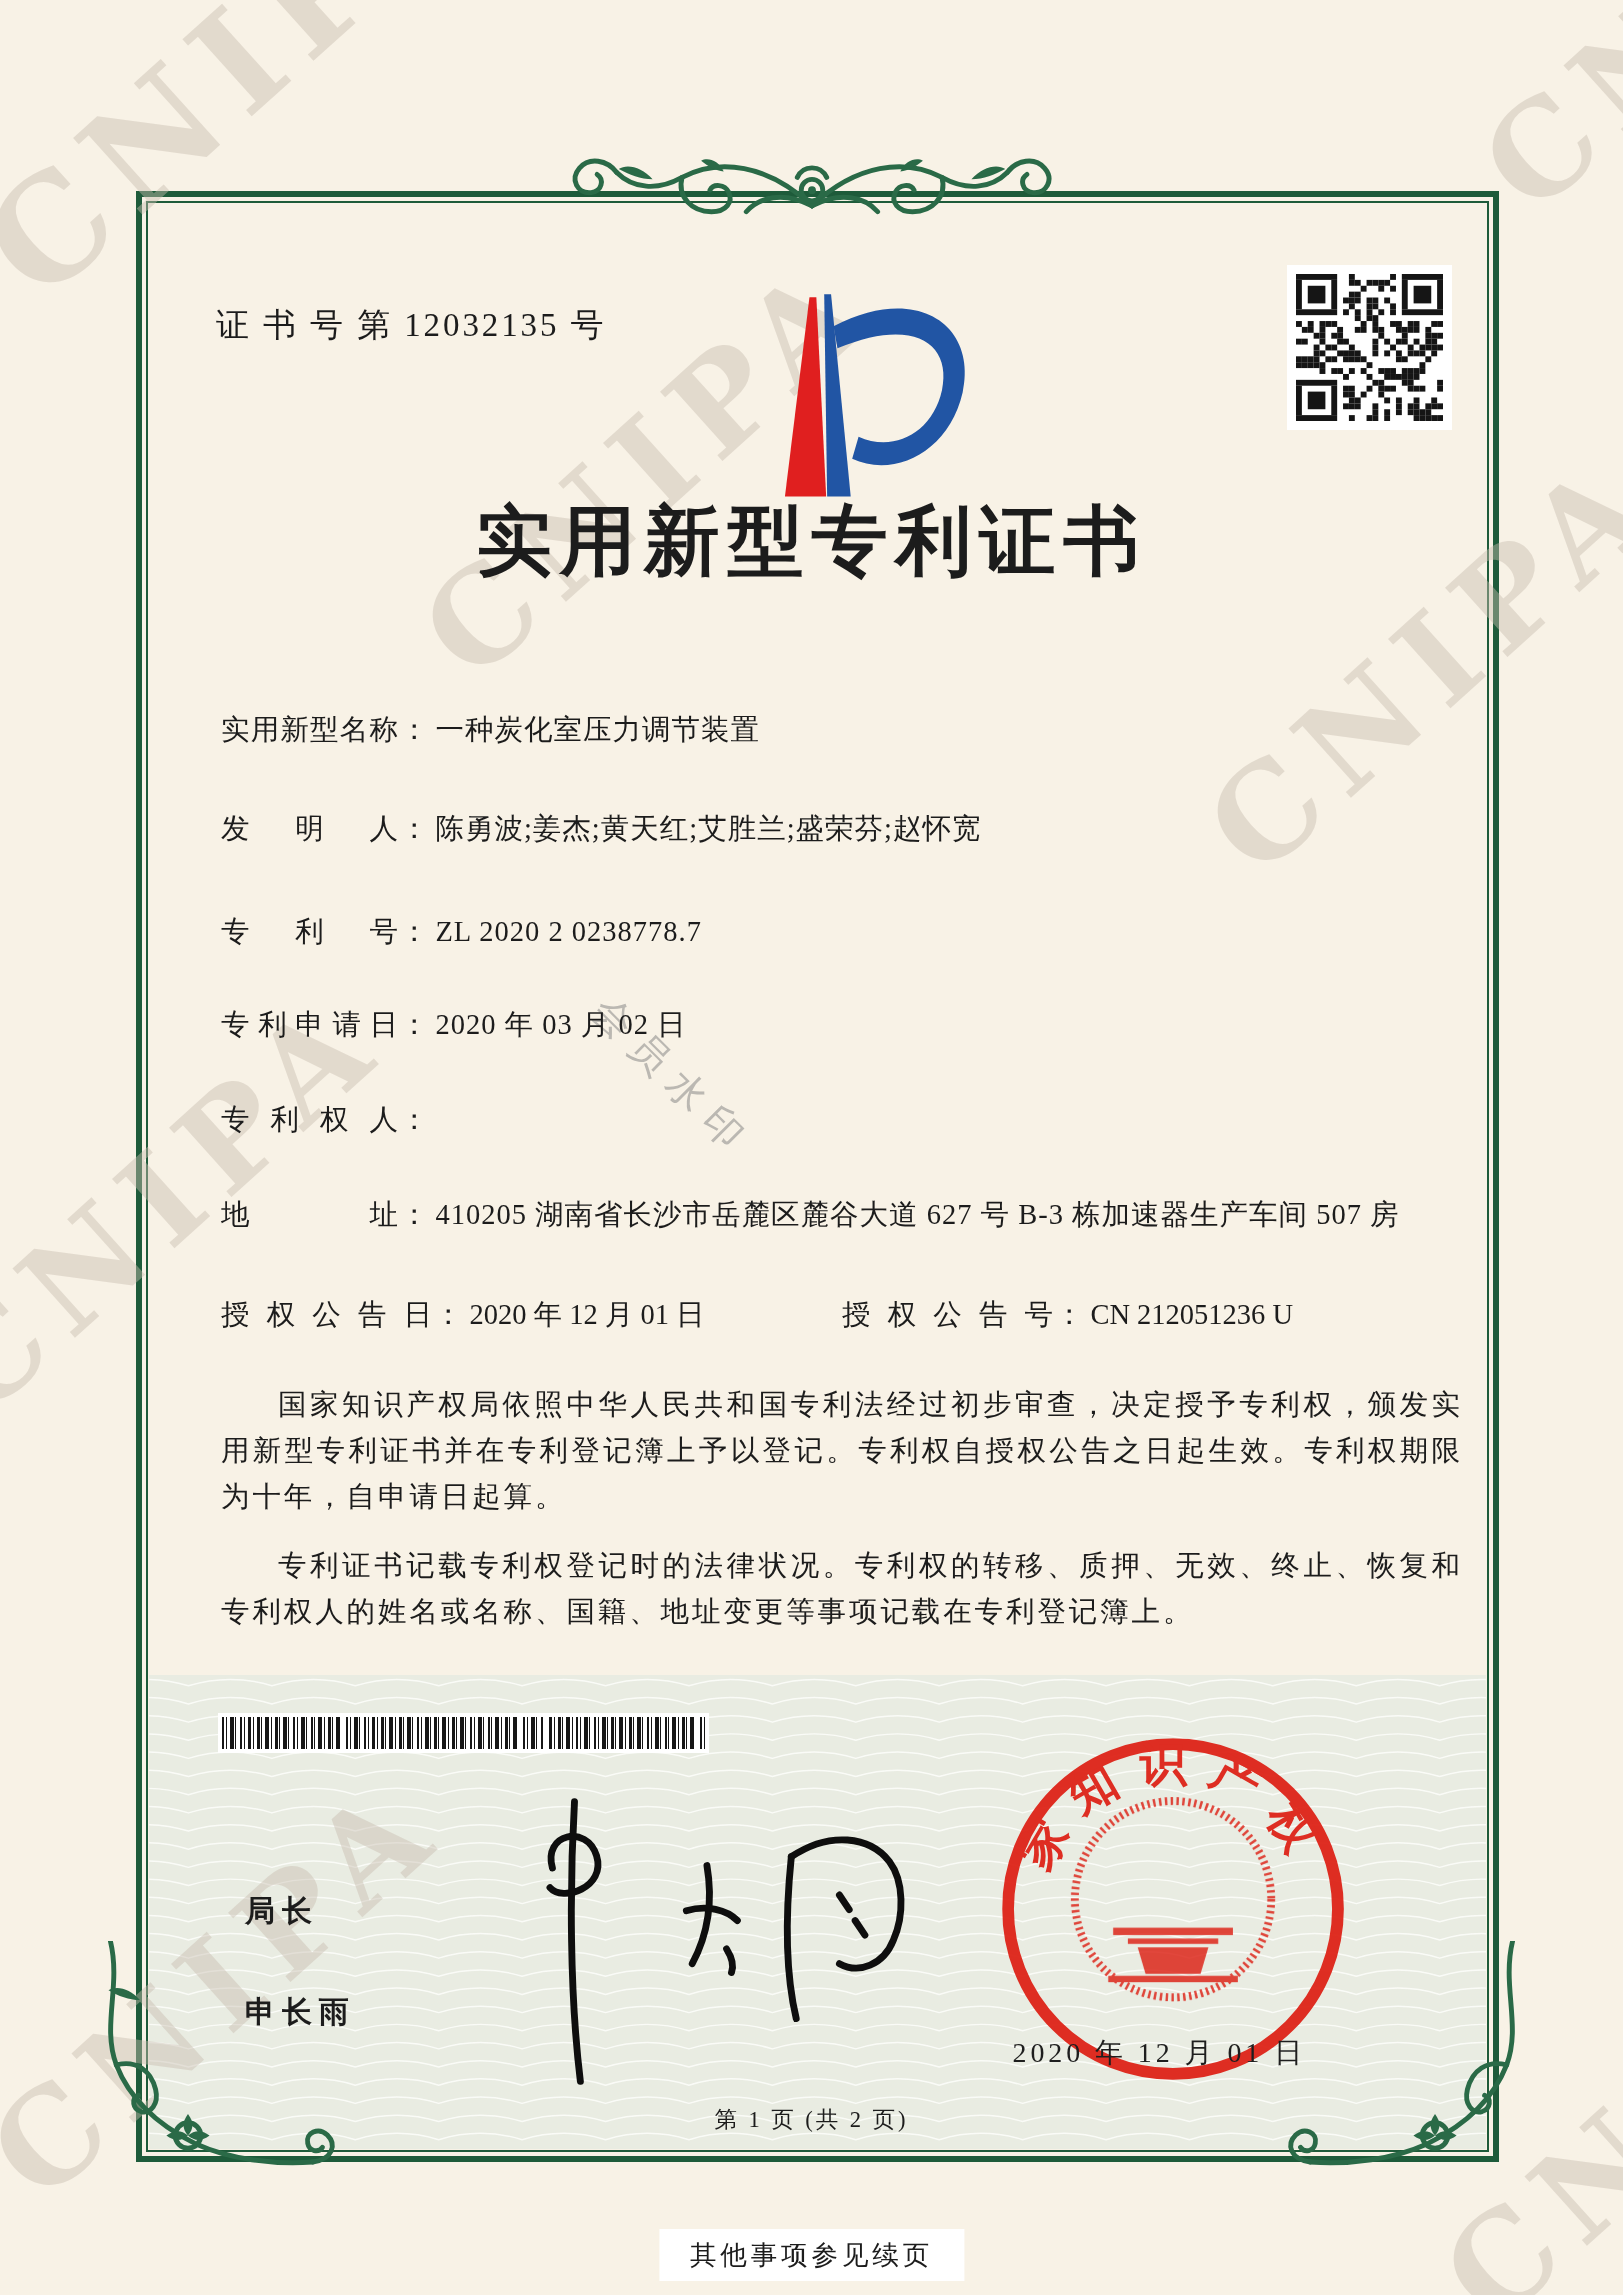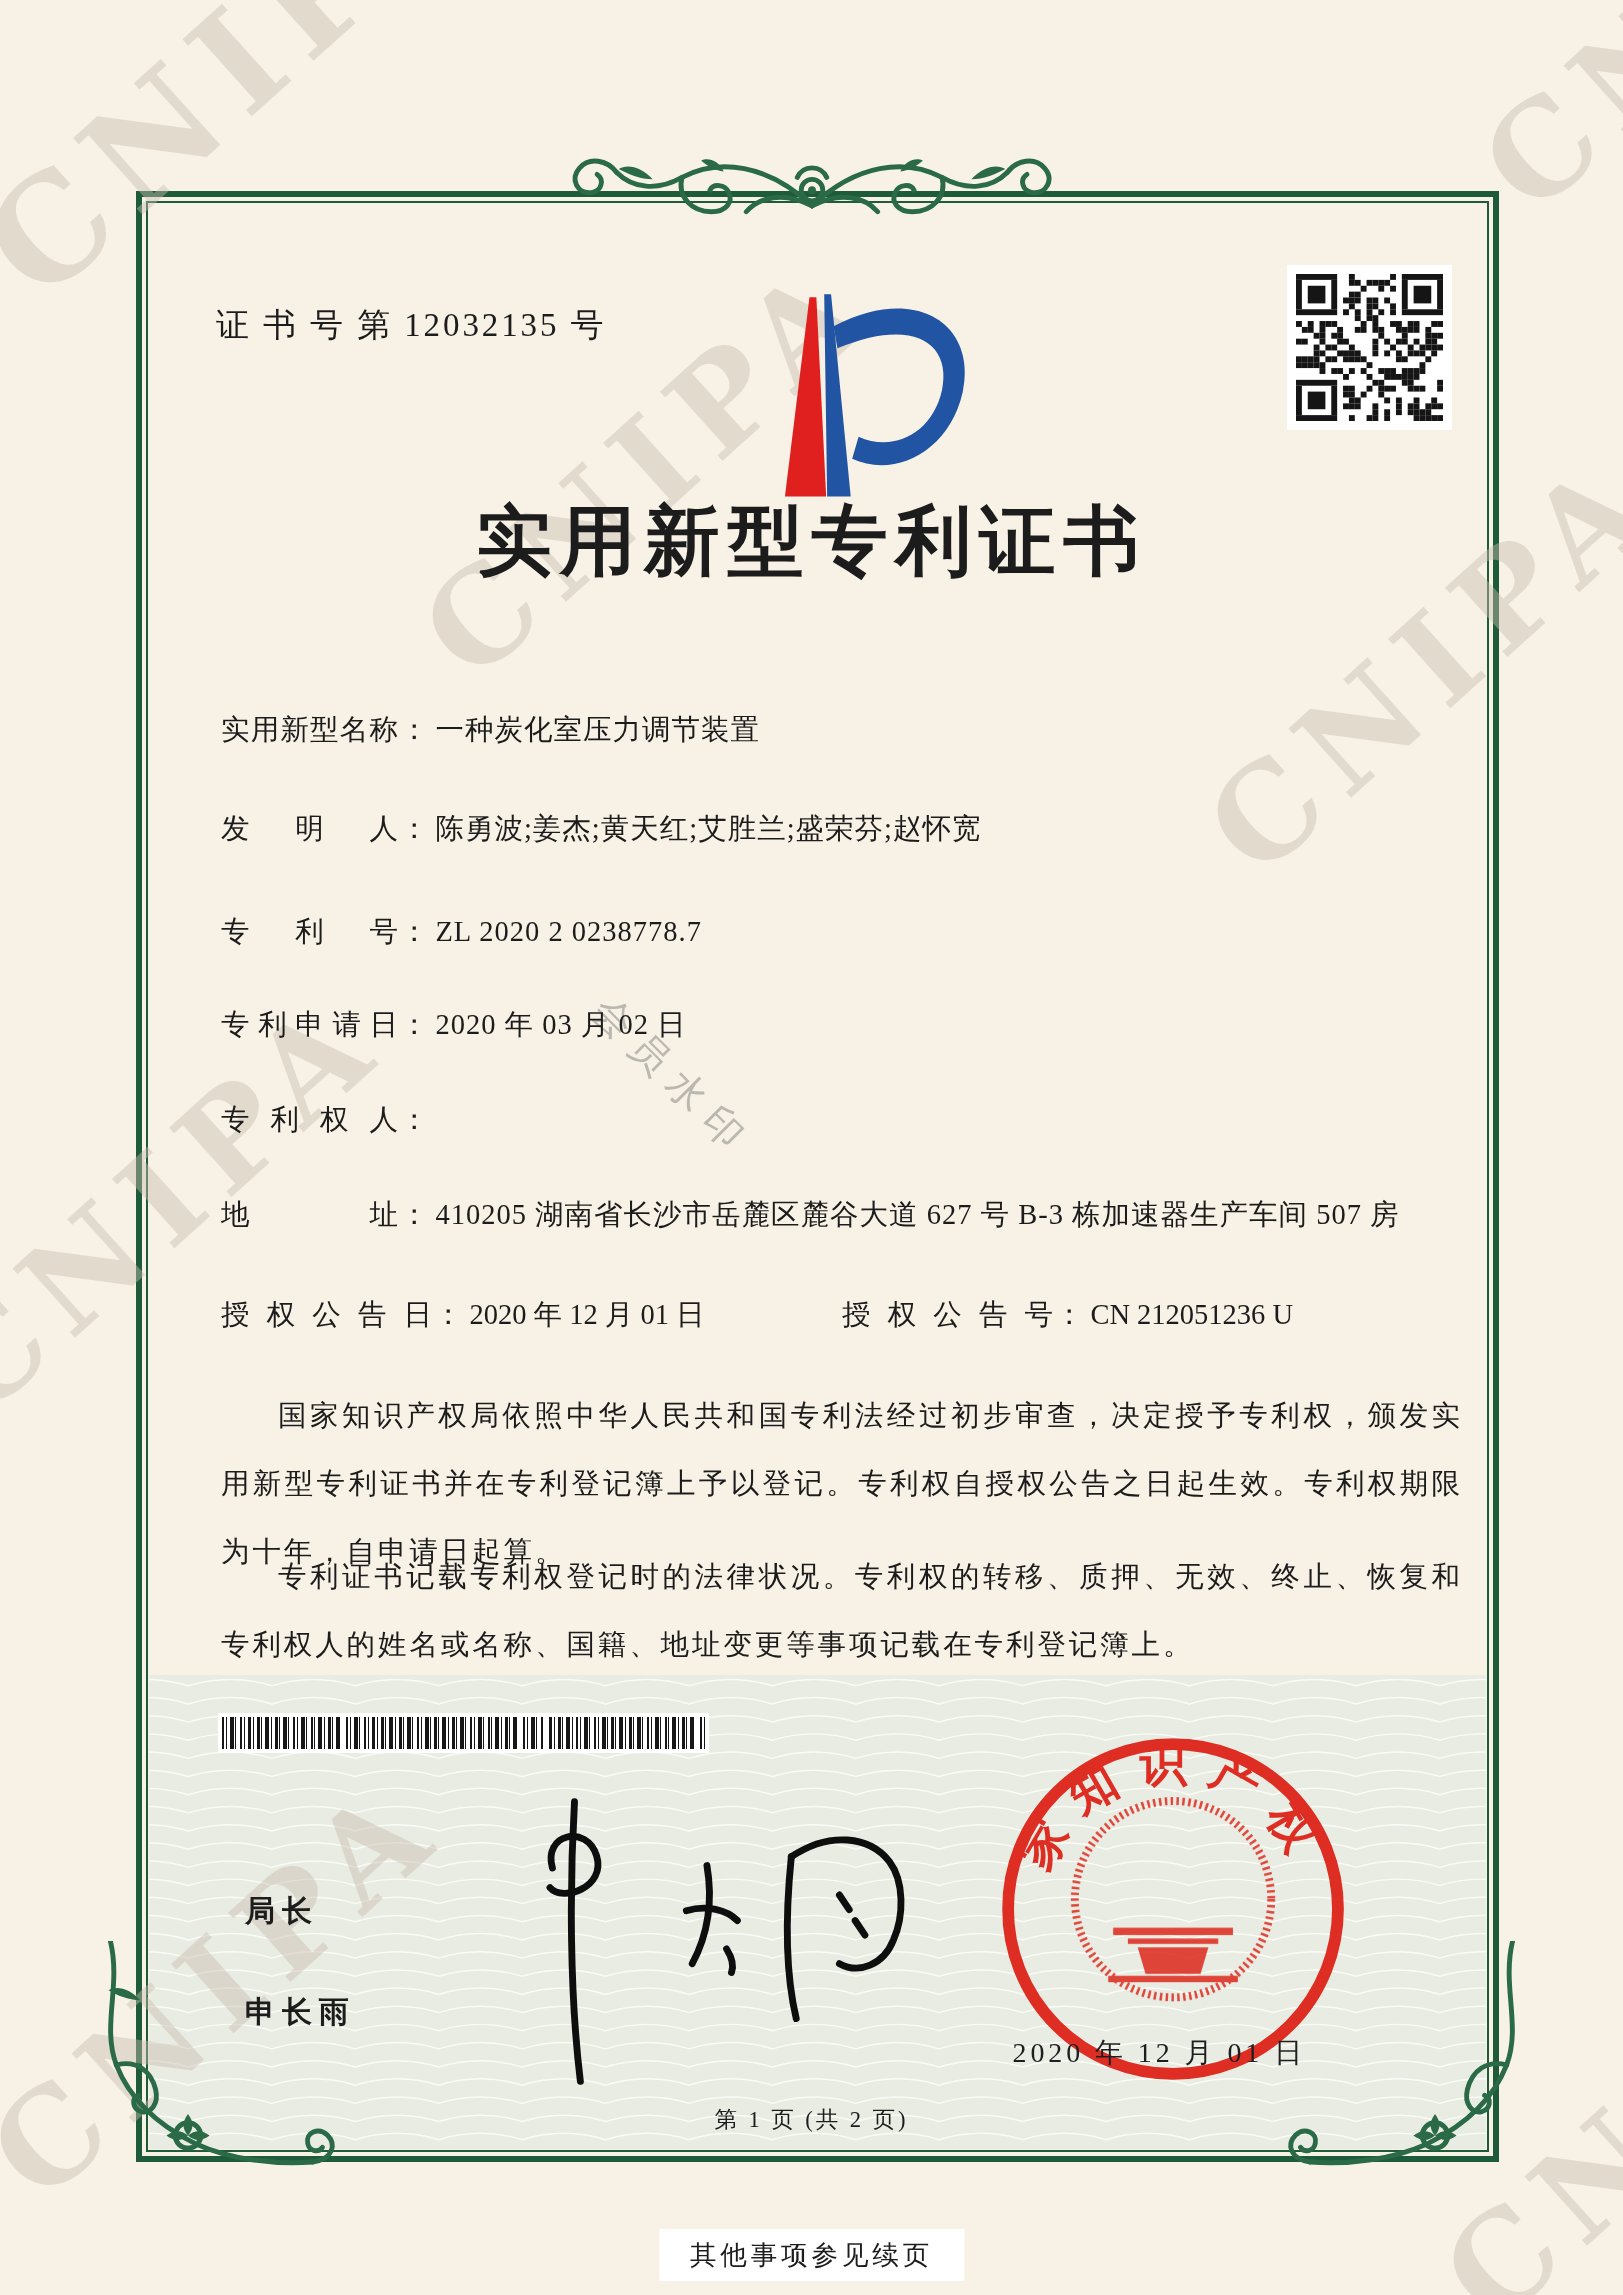--- a/index.html
+++ b/index.html
@@ -36,21 +36,21 @@
       font-size:28.5px;line-height:45px;z-index:5;}
   .flabel{flex:0 0 177px;text-align:justify;text-align-last:justify;}
   .fcolon{flex:0 0 auto;padding:0 6.9px 0 2px;}
   .fvalue{flex:1;letter-spacing:1px;}
   .r1{top:707px}.r2{top:806px}.r3{top:909px}.r4{top:1002px}
   .r5{top:1097px}.r6{top:1192px}.r7{top:1292px}
   .gpair{display:flex;}
   .gpair .flabel{flex:0 0 211px;}
   .gpair2{position:absolute;left:621px;top:0;}
   
-  .para{position:absolute;left:221px;width:1242px;font-size:28.5px;line-height:68px;
+  .para{position:absolute;left:221px;width:1242px;font-size:28.5px;line-height:46px;
       letter-spacing:2.9px;text-align:justify;text-indent:2em;z-index:5;}
   .p1{top:1353px}.p2{top:1514px}
   
   .barcode{position:absolute;left:218px;top:1713px;width:491px;height:40px;
       background:#fff;z-index:5;padding:0;}
   .barcode .bars{position:absolute;left:3.9px;top:3.9px;right:3.9px;bottom:3.9px;
       background:repeating-linear-gradient(90deg,#161616 0 2.5px,#fff 2.5px 3.9px,
       #161616 3.9px 4.9px,#fff 4.9px 7.9px,#161616 7.9px 11.8px,#fff 11.8px 13.3px,
       #161616 13.3px 14.2px,#fff 14.2px 17.7px);}
   .director-title{position:absolute;left:245px;top:1891px;font-size:30px;letter-spacing:6.9px;

